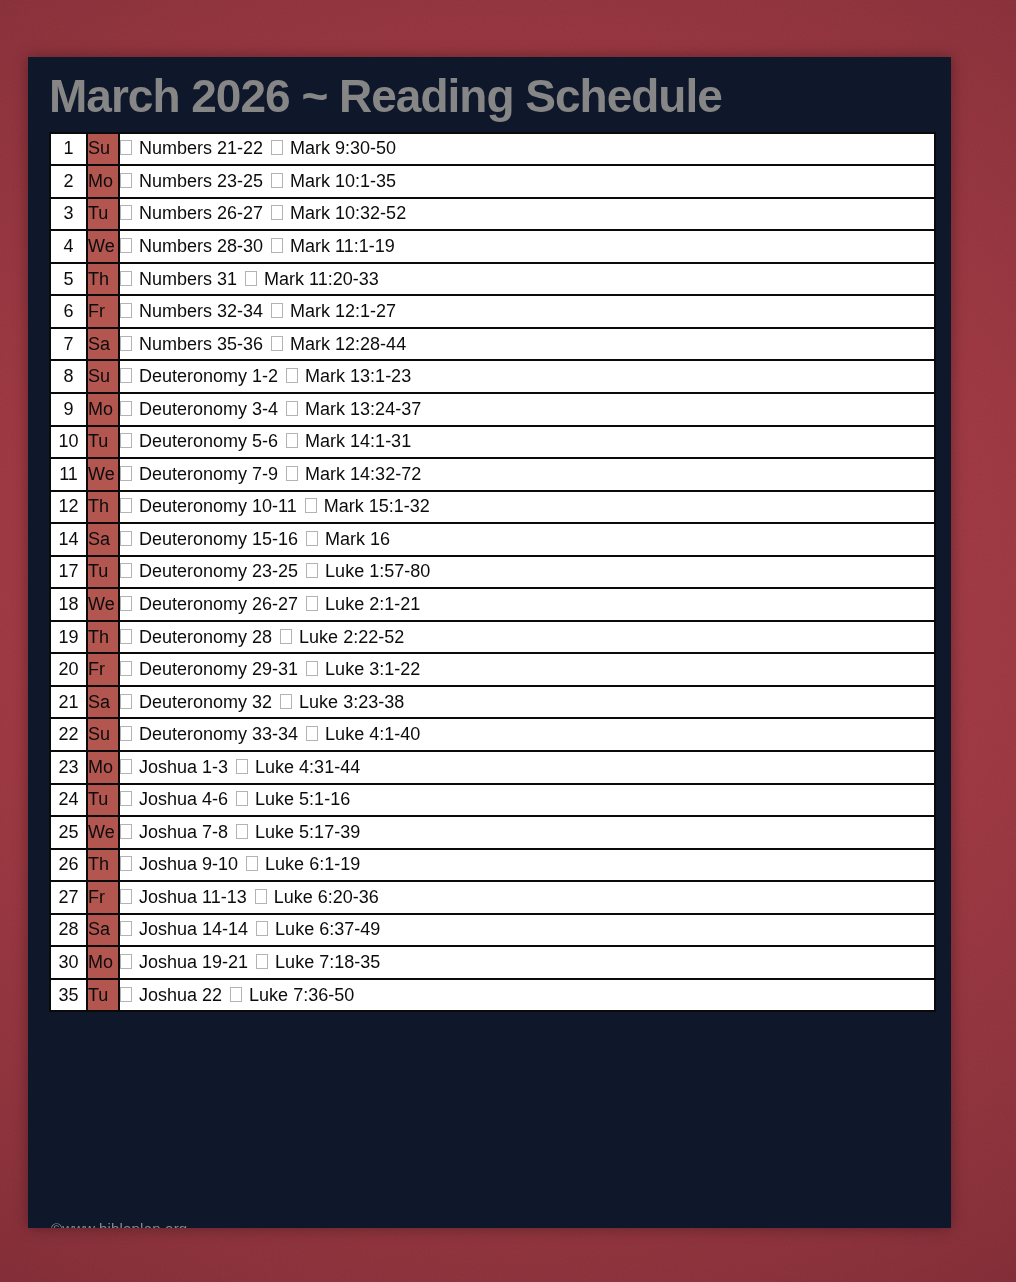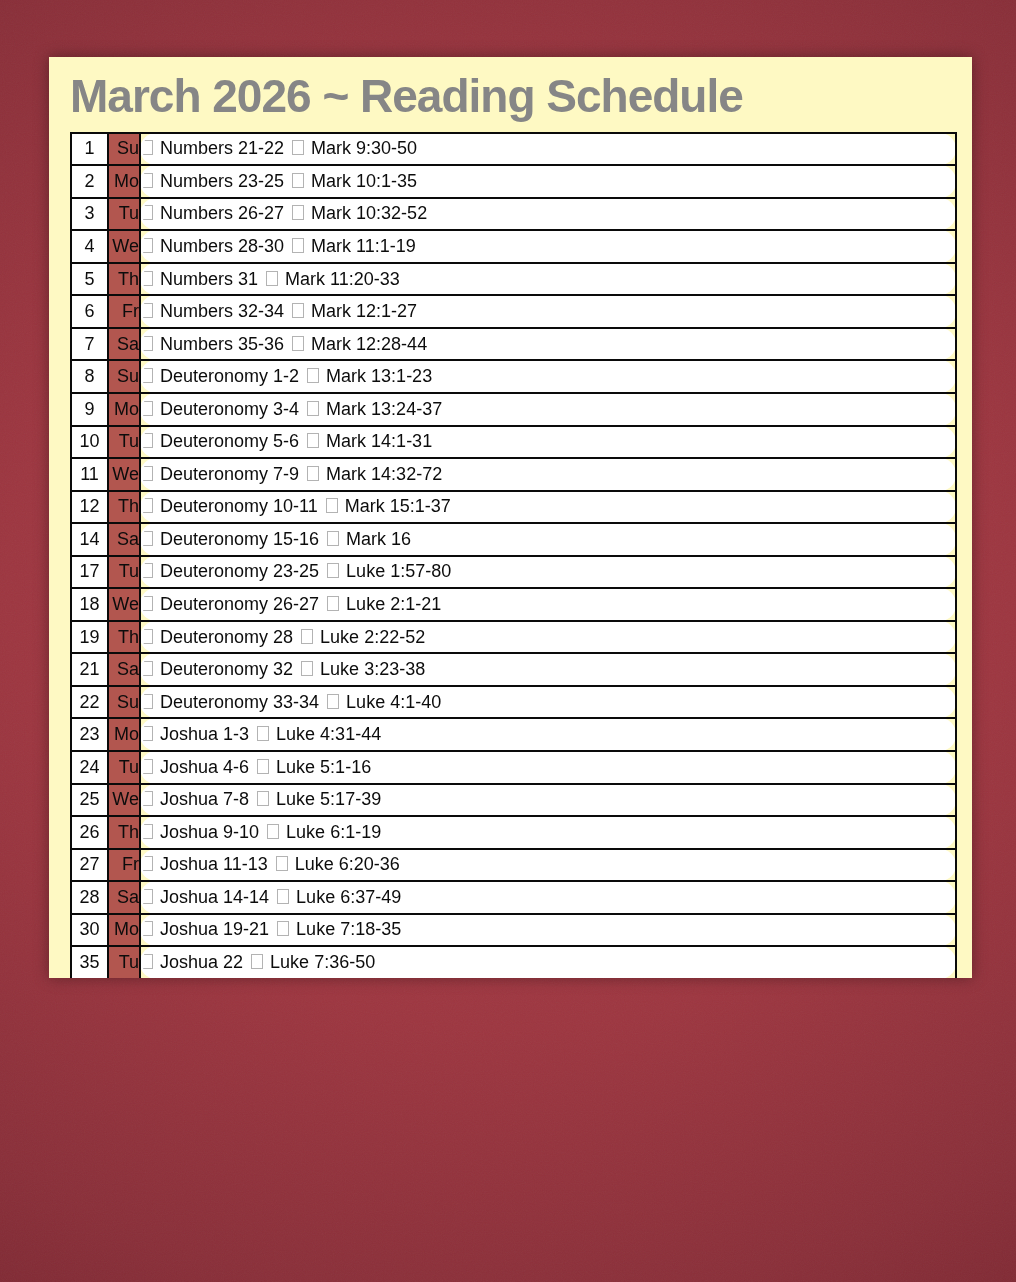--- a/index.html
+++ b/index.html
@@ -3,41 +3,41 @@
 <meta charset="utf-8">
 <style>
   html,body{margin:0;padding:0;}
   body{
     width:1016px;height:1282px;position:relative;overflow:hidden;
     background:radial-gradient(ellipse 130% 90% at 50% 46%, #a83c47 0%, #9d3640 38%, #8a2f39 62%, #75242e 84%, #65202a 100%);
     font-family:"Liberation Sans","DejaVu Sans",sans-serif;
   }
   .grain{position:absolute;inset:0;opacity:.05;pointer-events:none;}
   .page{
-    position:absolute;left:49px;top:57px;width:923px;height:921px;
-    background:#fef9c3;overflow:hidden;
+    position:absolute;left:28px;top:57px;width:923px;height:1171px;
+    background:#0f172a;overflow:hidden;
     box-shadow:0 0 14px rgba(0,0,0,.35);
   }
   .title{
     margin:14px 0 0 21px;
     font-size:46px;font-weight:bold;letter-spacing:-1px;
     color:#868686;line-height:1.1;white-space:nowrap;
   }
   table.schedule{
     border-collapse:collapse;table-layout:fixed;
     margin:10px 0 0 21px;width:887px;
   }
   table.schedule td{
     border:2px solid #0a0a0a;height:30.55px;padding:0;
     font-size:18px;color:#0c0c0c;vertical-align:middle;
     overflow:hidden;white-space:nowrap;
   }
   td.c-date{width:35px;text-align:center;background:#ffffff;}
-  td.c-dow{width:30px;text-align:right;background:#b2564f;}
-  td.c-read{padding-left:7px;background:#ffffff;border-radius:16px;}
+  td.c-dow{width:30px;text-align:left;background:#b2564f;}
+  td.c-read{padding-left:7px;background:#ffffff;}
   .cbx{
     display:inline-block;width:10px;height:13px;
     border:1px solid #b3b3b3;background:#fff;
     vertical-align:-1px;margin-right:7px;
   }
   .cbx.second{margin-left:3px;}
   .footer{
     position:absolute;left:23px;top:1163px;
     font-size:15px;color:#8a8a8a;letter-spacing:.2px;
   }
@@ -108,41 +108,46 @@
           <td class="c-read"><span class="cbx"></span><span>Deuteronomy 5-6</span> <span class="cbx second"></span><span>Mark 14:1-31</span></td>
         </tr>
         <tr>
           <td class="c-date">11</td>
           <td class="c-dow">We</td>
           <td class="c-read"><span class="cbx"></span><span>Deuteronomy 7-9</span> <span class="cbx second"></span><span>Mark 14:32-72</span></td>
         </tr>
         <tr>
           <td class="c-date">12</td>
           <td class="c-dow">Th</td>
-          <td class="c-read"><span class="cbx"></span><span>Deuteronomy 10-11</span> <span class="cbx second"></span><span>Mark 15:1-37</span></td>
+          <td class="c-read"><span class="cbx"></span><span>Deuteronomy 10-11</span> <span class="cbx second"></span><span>Mark 15:1-32</span></td>
         </tr>
         <tr>
           <td class="c-date">14</td>
           <td class="c-dow">Sa</td>
           <td class="c-read"><span class="cbx"></span><span>Deuteronomy 15-16</span> <span class="cbx second"></span><span>Mark 16</span></td>
         </tr>
         <tr>
           <td class="c-date">17</td>
           <td class="c-dow">Tu</td>
           <td class="c-read"><span class="cbx"></span><span>Deuteronomy 23-25</span> <span class="cbx second"></span><span>Luke 1:57-80</span></td>
         </tr>
         <tr>
           <td class="c-date">18</td>
           <td class="c-dow">We</td>
           <td class="c-read"><span class="cbx"></span><span>Deuteronomy 26-27</span> <span class="cbx second"></span><span>Luke 2:1-21</span></td>
         </tr>
         <tr>
           <td class="c-date">19</td>
           <td class="c-dow">Th</td>
           <td class="c-read"><span class="cbx"></span><span>Deuteronomy 28</span> <span class="cbx second"></span><span>Luke 2:22-52</span></td>
+        </tr>
+        <tr>
+          <td class="c-date">20</td>
+          <td class="c-dow">Fr</td>
+          <td class="c-read"><span class="cbx"></span><span>Deuteronomy 29-31</span> <span class="cbx second"></span><span>Luke 3:1-22</span></td>
         </tr>
         <tr>
           <td class="c-date">21</td>
           <td class="c-dow">Sa</td>
           <td class="c-read"><span class="cbx"></span><span>Deuteronomy 32</span> <span class="cbx second"></span><span>Luke 3:23-38</span></td>
         </tr>
         <tr>
           <td class="c-date">22</td>
           <td class="c-dow">Su</td>
           <td class="c-read"><span class="cbx"></span><span>Deuteronomy 33-34</span> <span class="cbx second"></span><span>Luke 4:1-40</span></td>

